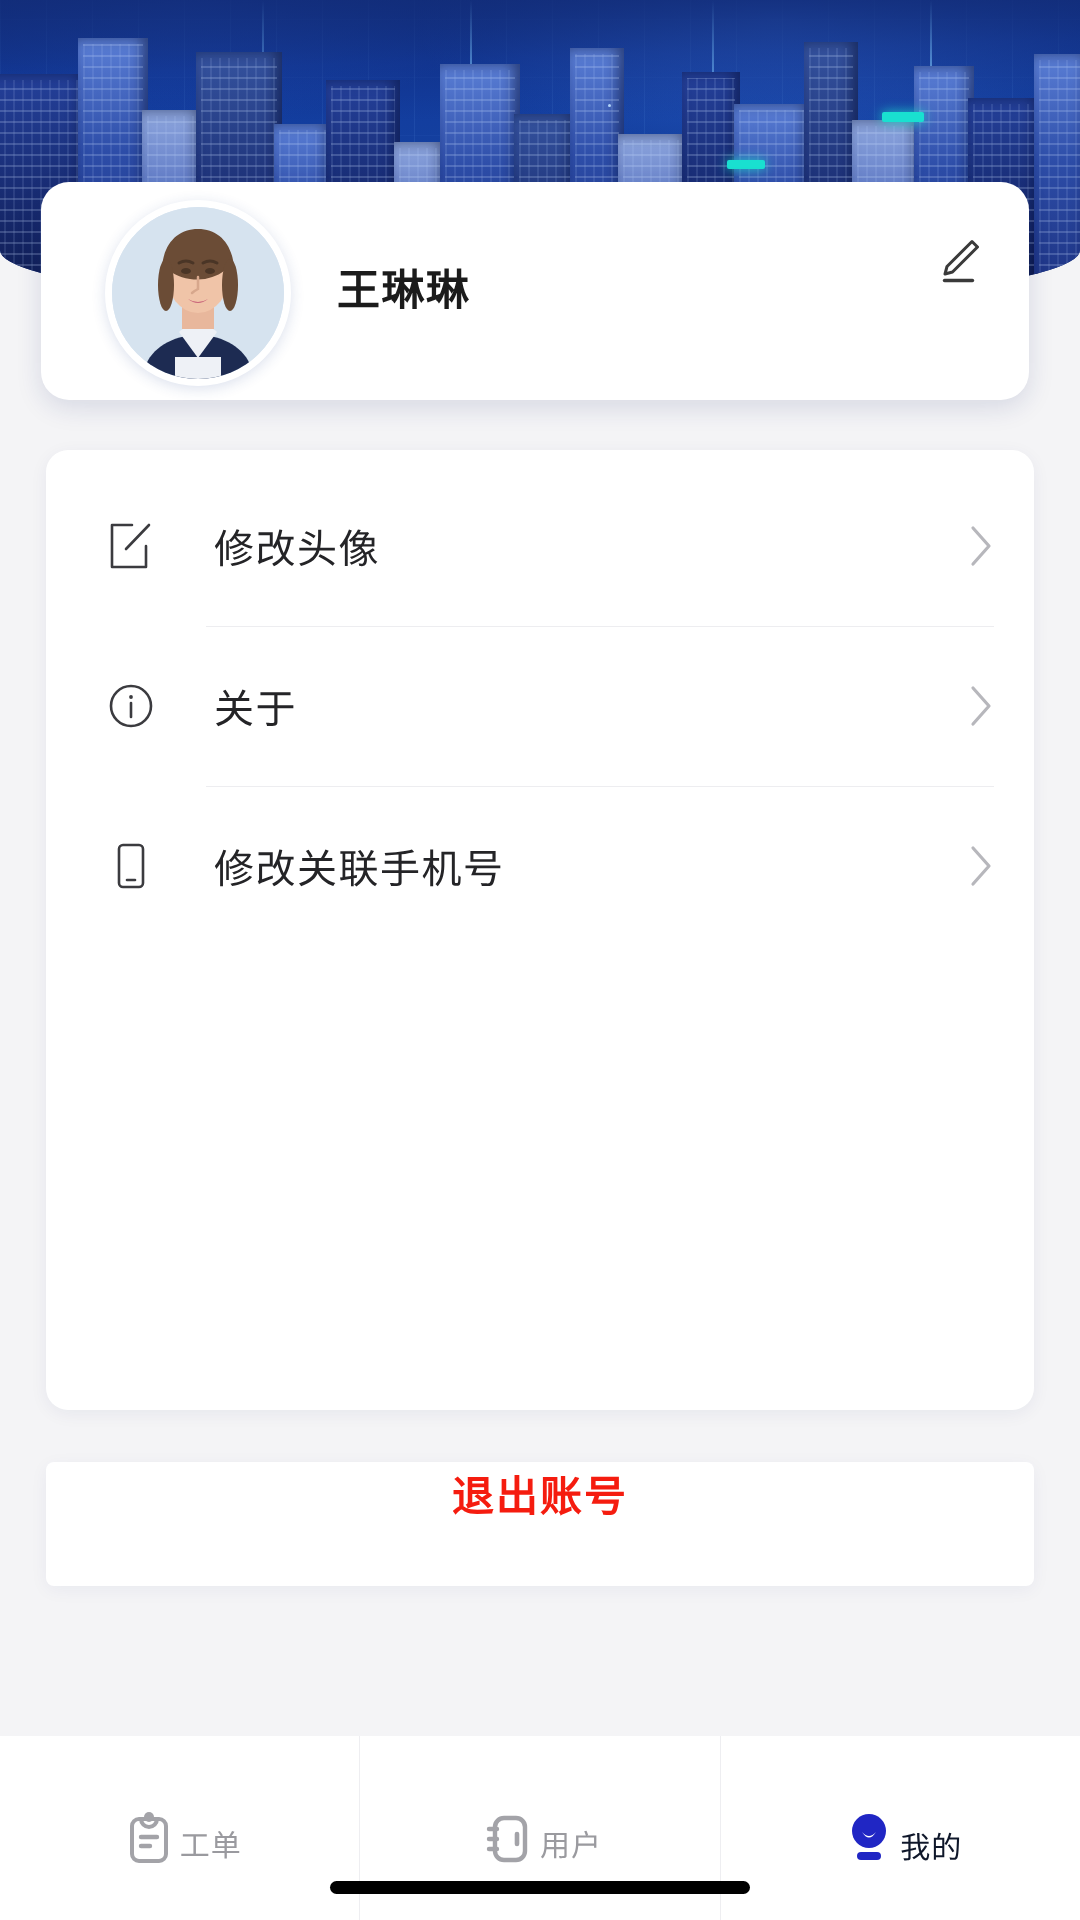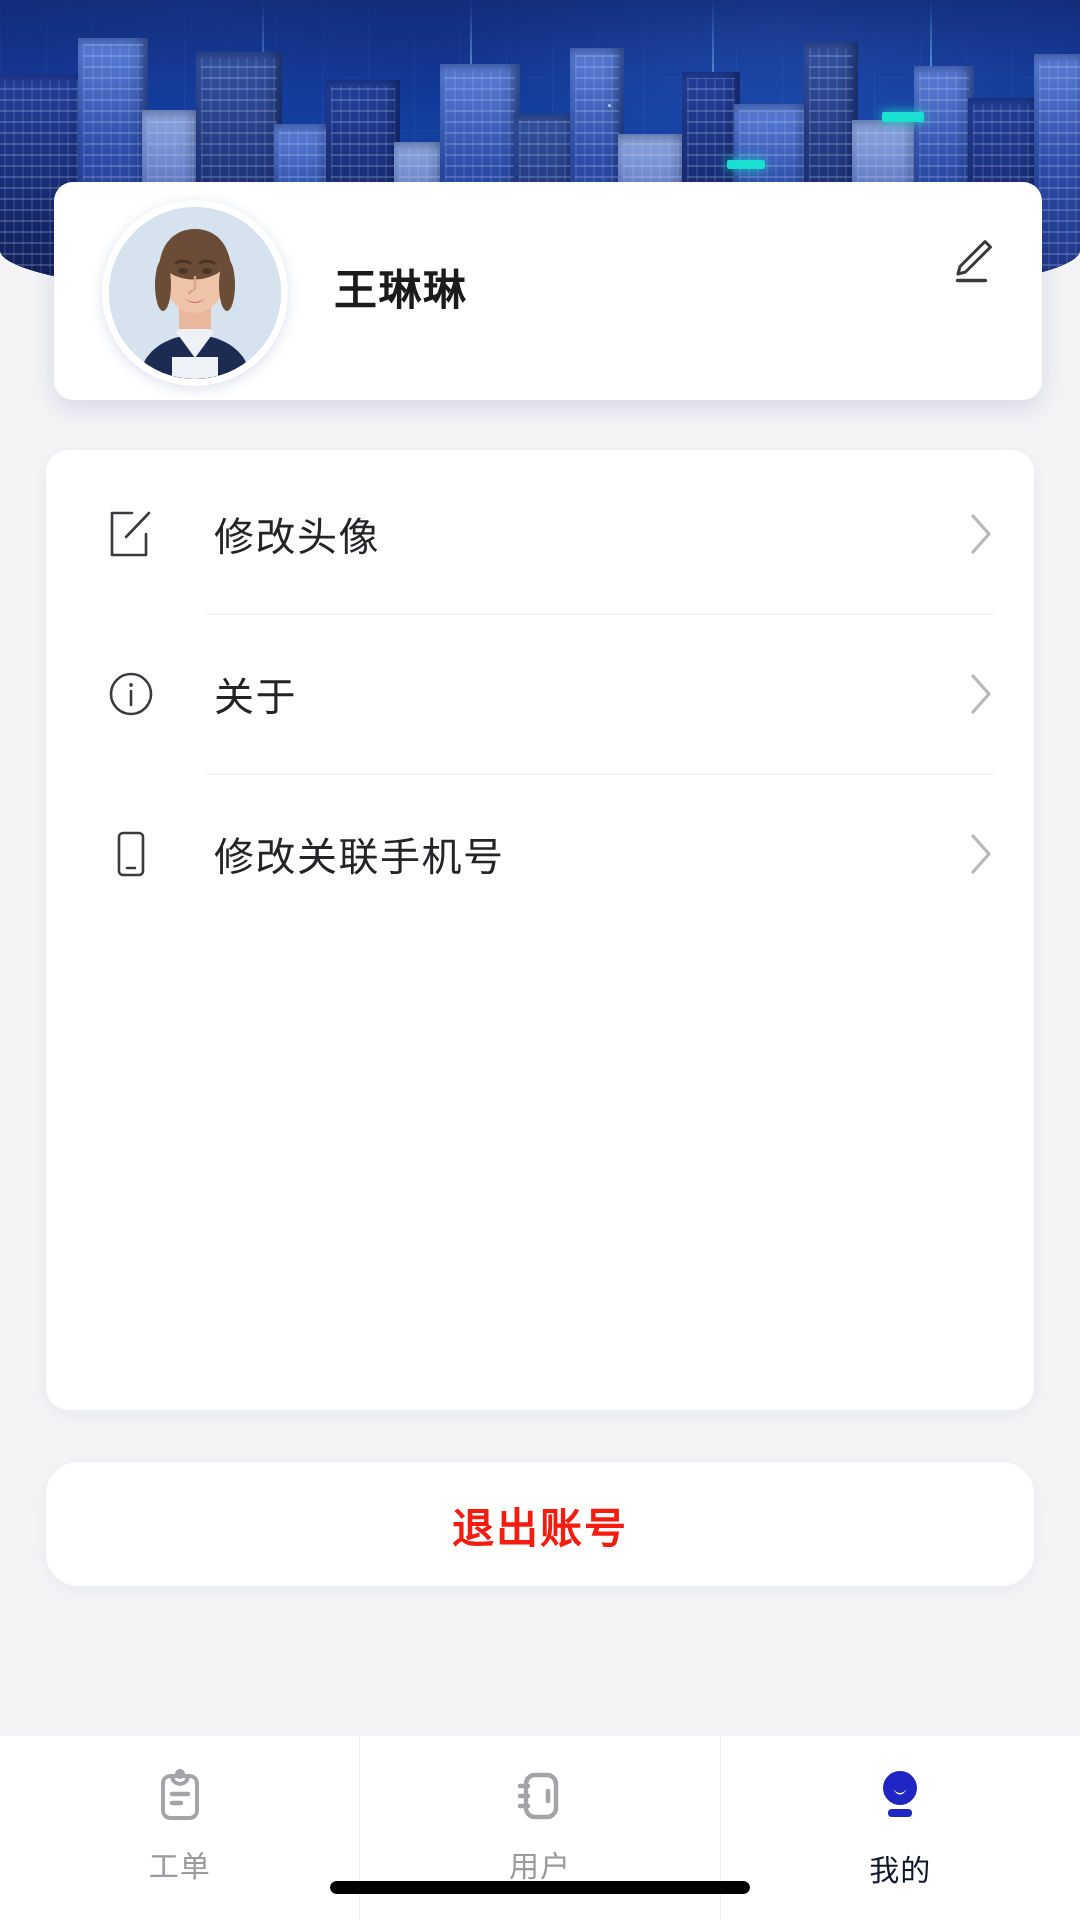--- a/index.html
+++ b/index.html
@@ -63,26 +63,26 @@
     box-shadow:0 0 12px rgba(25,224,208,.85);
   }
   .vline {
     position:absolute; top:0; width:2px;
     background:linear-gradient(180deg, rgba(120,200,255,0) 0%, rgba(130,205,255,.75) 60%, rgba(130,205,255,0) 100%);
   }
   .spark { position:absolute; width:3px; height:3px; border-radius:50%; background:rgba(190,225,255,.9); }
 
   
   .profile-card {
-    position:absolute; left:54px; top:182px;
+    position:absolute; left:41px; top:182px;
     width:988px; height:218px;
-    background:#fff; border-radius:19px;
+    background:#fff; border-radius:28px;
     box-shadow:0 8px 26px rgba(20,40,110,.13);
     display:flex; align-items:center;
-    padding:0 34px 0 48px;
+    padding:0 34px 0 64px;
   }
   .avatar {
     width:186px; height:186px; border-radius:50%;
     background:#dbe6f2;
     border:7px solid #fff;
     box-shadow:0 3px 14px rgba(40,70,140,.16);
     flex:0 0 auto; position:relative; overflow:hidden;
     margin-top:4px;
   }
   .avatar svg { position:absolute; left:0; top:0; }
@@ -99,21 +99,21 @@
     display:flex; align-items:center; justify-content:center;
     align-self:flex-start; margin-top:44px;
   }
 
   
   .menu-card {
     position:absolute; left:46px; top:450px;
     width:988px; height:960px;
     background:#fff; border-radius:22px;
     box-shadow:0 4px 18px rgba(20,40,110,.06);
-    padding:4px 40px;
+    padding:16px 40px;
   }
   .menu-item {
     position:relative; height:160px;
     display:flex; align-items:center;
   }
   .menu-item + .menu-item::before {
     content:""; position:absolute; left:120px; right:0; top:0;
     height:1px; background:#ededf0;
   }
   .mi-icon {
@@ -124,36 +124,36 @@
   .mi-label {
     flex:1; padding-left:50px;
     font-size:40px; color:#242427; letter-spacing:1.5px;
   }
   .mi-chevron { width:40px; flex:0 0 auto; display:flex; justify-content:flex-end; }
 
   
   .logout-card {
     position:absolute; left:46px; top:1462px;
     width:988px; height:124px;
-    background:#fff; border-radius:32px;
-    display:flex; align-items:center; justify-content:center;
+    background:#fff; border-radius:8px;
+    display:flex; justify-content:center;
     box-shadow:0 4px 18px rgba(20,40,110,.05);
   }
   .logout-text { font-size:42px; color:#f51c0f; font-weight:bold; letter-spacing:2px; }
 
   
   .tabbar {
     position:absolute; left:0; bottom:0;
     width:1080px; height:184px;
     background:#fff;
     display:flex;
   }
   .tab {
-    flex:1; display:flex; flex-direction:column;
-    align-items:center; justify-content:flex-start;
+    flex:1; display:flex; flex-direction:row;
+    align-items:center; justify-content:center;
     padding-top:22px; position:relative;
   }
   .tab.bordered { border-top:2px solid #e9e9ec; }
   .tab.sider { border-right:1px solid #eeeef1; }
   .tab-icon { height:76px; display:flex; align-items:center; justify-content:center; }
   .tab-label { margin-top:8px; font-size:30px; color:#9a9a9f; letter-spacing:1px; }
   .tab.active .tab-label { color:#0f172a;margin-top:12px; }
 
   .home-indicator {
     position:absolute; left:50%; transform:translateX(-50%);

